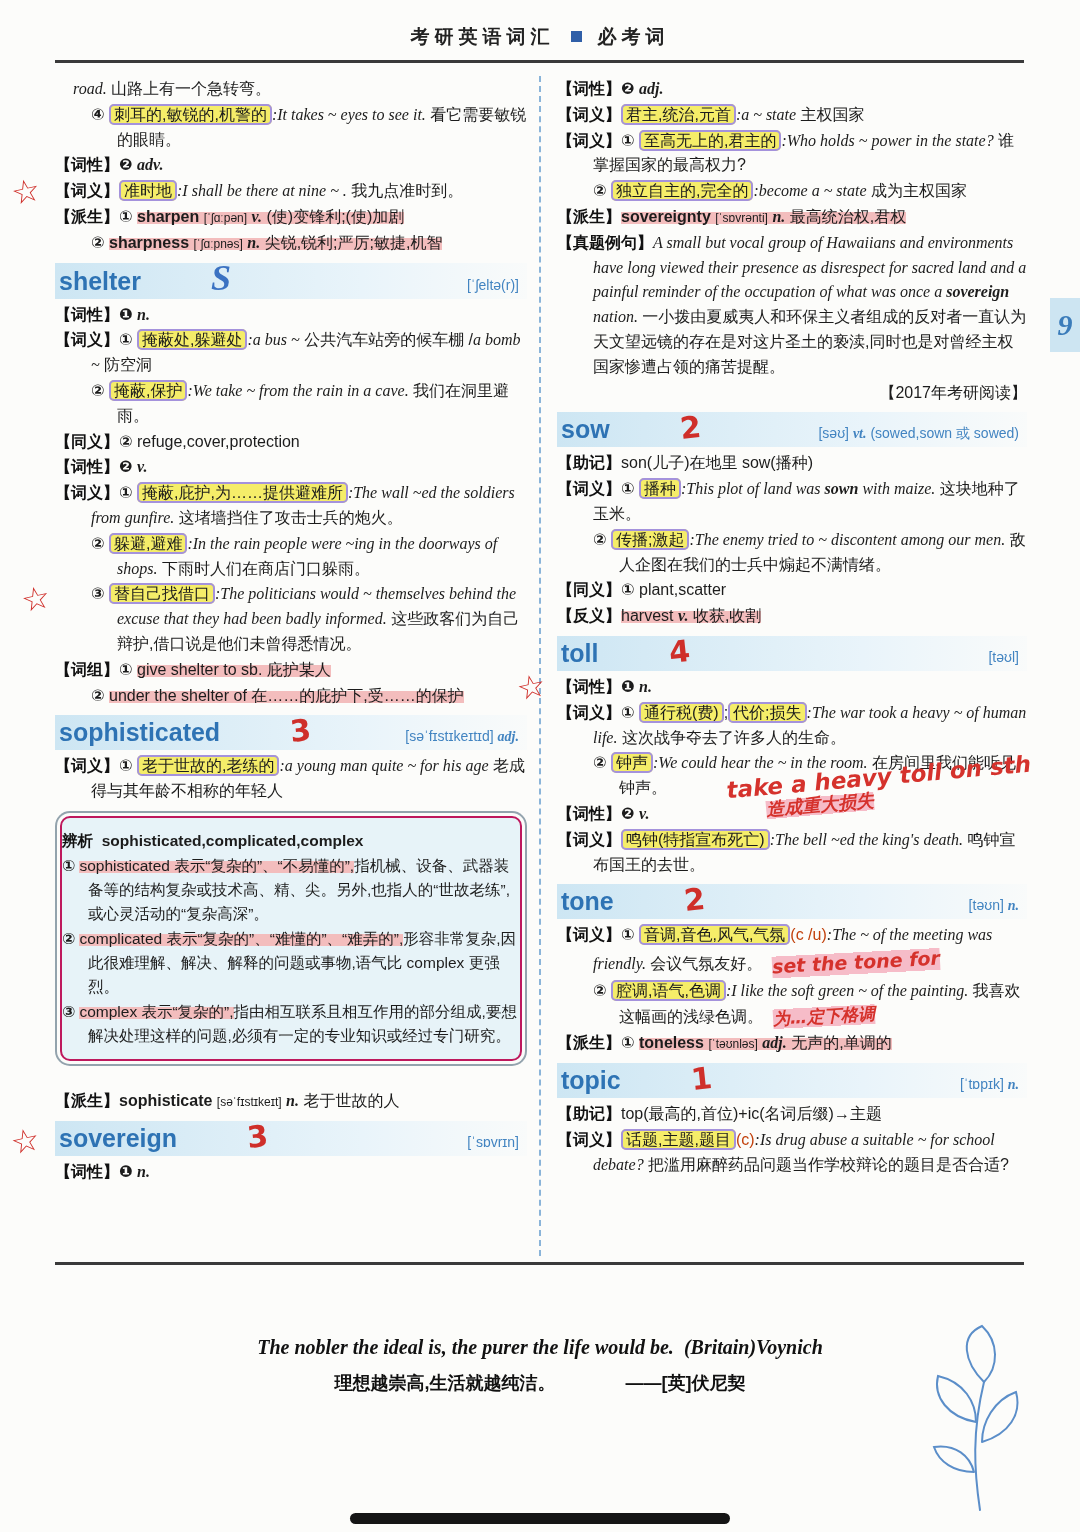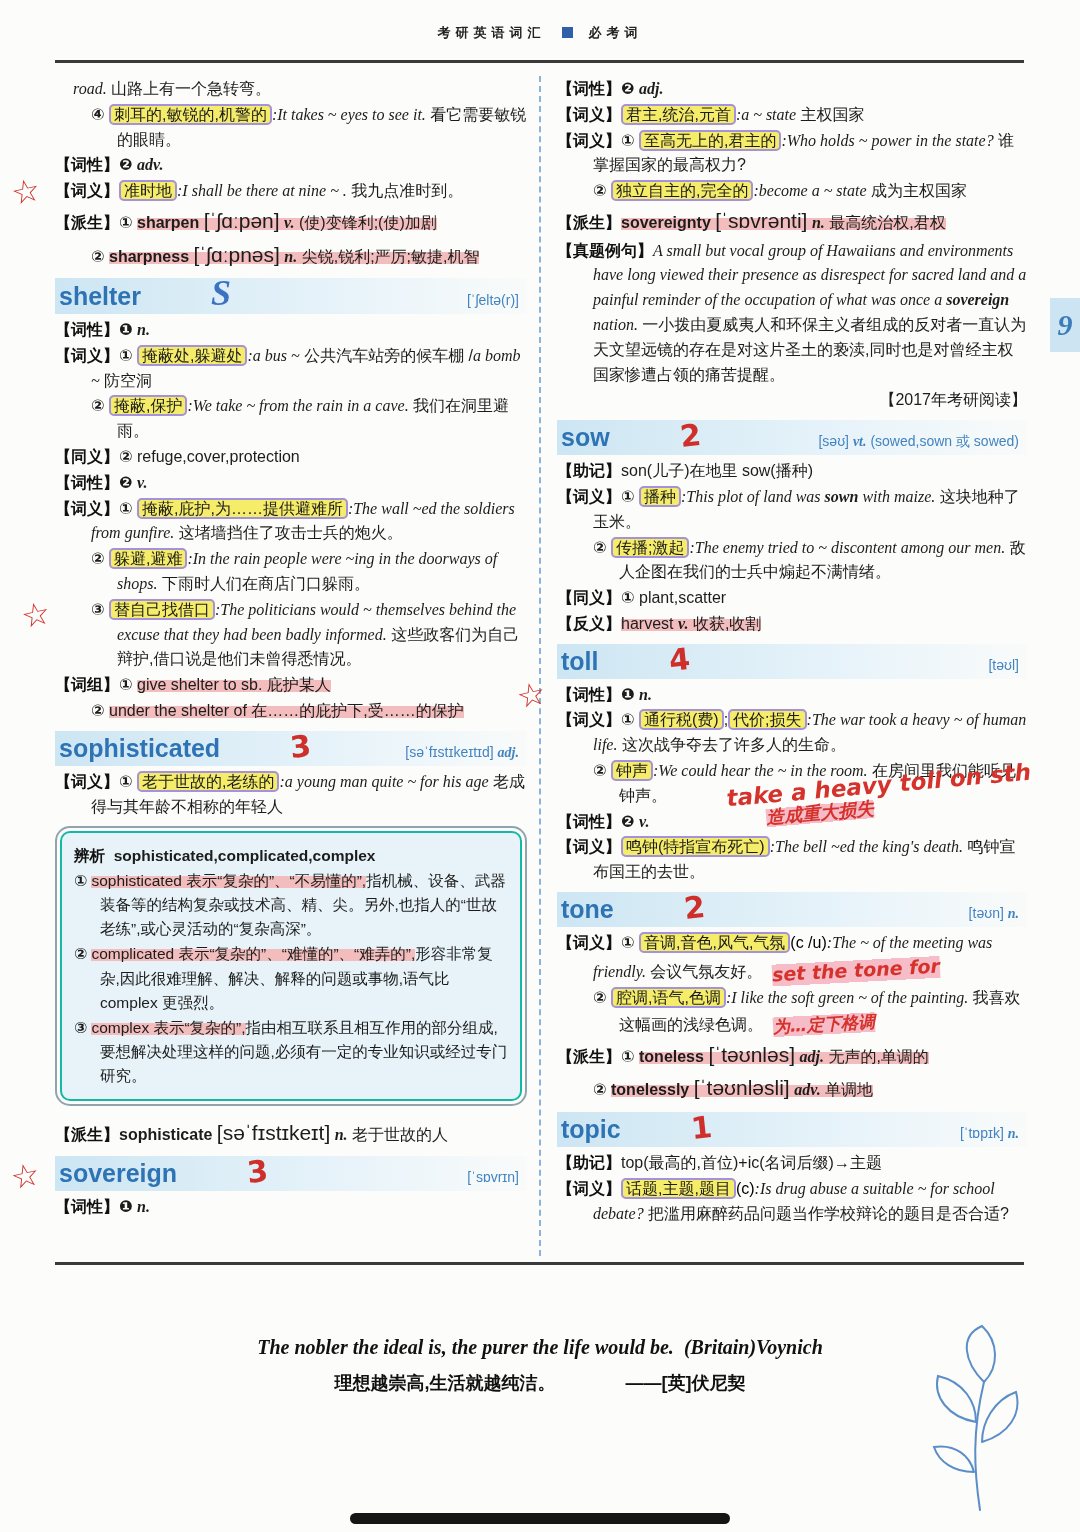--- a/index.html
+++ b/index.html
@@ -1,51 +1,51 @@
 <!DOCTYPE html>
 <html><head>
 <meta charset="utf-8">
 <style>
 *{margin:0;padding:0;box-sizing:border-box}
 body{width:1080px;background:#d8d8d4;font-family:"Liberation Sans","DejaVu Sans",sans-serif}
 .page{position:relative;width:1080px;height:1532px;background:#fcfcfa;overflow:hidden}
-.hdr{position:absolute;top:24px;width:100%;text-align:center;font-size:13px;font-weight:bold;letter-spacing:5px;color:#222}
+.hdr{position:absolute;top:24px;width:100%;text-align:center;font-size:19px;font-weight:bold;letter-spacing:5px;color:#222}
 .hdr .sq{display:inline-block;width:11px;height:11px;background:#2f5fa8;margin:0 16px 3px;vertical-align:middle}
 .rule{position:absolute;left:55px;right:56px;border-top:3px solid #3a3a3a}
 .rule.top{top:60px}
 .rule.bot{top:1262px}
 .ptab{position:absolute;right:0;top:298px;width:30px;height:54px;background:#cde5f2;color:#3b7cba;display:flex;align-items:center;justify-content:center;font-family:"Liberation Serif",serif;font-style:italic;font-weight:bold;font-size:30px}
 .content{position:absolute;top:76px;left:55px;width:972px;display:flex;align-items:flex-start}
 .colL{flex:0 0 484px;padding-right:12px}
 .colR{flex:1;padding-left:16px;border-left:2px dashed #8ab4d9;min-height:1180px}
 .line{font-size:16px;line-height:1.55;color:#1c1c1c;margin:1px 0}
 .hang{padding-left:36px;text-indent:-36px}
 .sub{margin-left:36px;padding-left:26px;text-indent:-26px}
 .ind{padding-left:18px}
 .tag{font-weight:bold;color:#111}
 .cnum{font-weight:bold}
 .en{font-family:"Liberation Serif",serif;font-style:italic}
 .rom{font-family:Liberation Sans, sans-serif}
 .pos{font-family:"Liberation Serif",serif;font-style:italic;font-weight:bold}
-.pr{font-size:21px}
+.pr{font-size:12px}
 .def{background:#f5ed69;border:2px solid #a492dc;border-radius:5px;padding:0 3px;box-decoration-break:clone;-webkit-box-decoration-break:clone}
 .hl-pink{background:linear-gradient(transparent 25%,#f3bdbd 25%,#f3bdbd 95%,transparent 95%);box-decoration-break:clone;-webkit-box-decoration-break:clone}
 .hwrow{position:relative;display:flex;align-items:baseline;margin:7px 0 4px;padding:3px 8px 3px 4px;background:linear-gradient(90deg,#cde6f3,#e9f4fa 65%,rgba(233,244,250,.15))}
 .hw{color:#2e73b4;font-weight:bold;font-size:25px}
 .pron{margin-left:auto;color:#4284c1;font-size:14px;white-space:nowrap}
 .pron .pos{color:#4284c1}
-.bluec{color:#000000}
+.bluec{color:#c2410c}
 .hand-num{color:#cf2f2a;font-weight:bold;font-size:30px;font-family:"DejaVu Sans",sans-serif;transform:rotate(-6deg);display:inline-block;margin-left:70px;line-height:.7}
 .hand-blue{color:#3b72c2;font-family:"Liberation Serif",serif;font-style:italic;font-weight:bold;font-size:36px;margin-left:70px;line-height:.7}
 .star{position:absolute;color:#cf2f2a;font-size:32px;line-height:1;transform:rotate(-12deg)}
 .rel{position:relative}
 .hand-red{color:#d5322c;font-family:"DejaVu Sans",sans-serif;font-style:italic;font-weight:bold}
 .hand-hl{background:linear-gradient(transparent 15%,#f6bcc8 15%,#f6bcc8 90%,transparent 90%)}
 .note-inline{display:inline-block;font-size:19px;transform:rotate(-3deg);margin-left:10px;text-indent:0}
-.abox{border:2px solid #14b8a6;box-shadow:0 0 0 3px #fcfcfa,0 0 0 5px #93a3ad;border-radius:10px;background:#e7f3f8;margin:12px 5px 16px;padding:10px 12px}
+.abox{border:2px solid #be185d;box-shadow:0 0 0 3px #fcfcfa,0 0 0 5px #93a3ad;border-radius:10px;background:#e7f3f8;margin:12px 5px 28px;padding:10px 0}
 .abox .line{font-size:15.5px}
 .exam-src{text-align:right}
 .hand-note{position:absolute;text-align:left}
 .quote{position:absolute;top:1336px;left:0;width:100%;text-align:center}
 .q-en{font-family:"Liberation Serif",serif;font-style:italic;font-weight:bold;font-size:20px;color:#111}
 .q-cn{margin-top:12px;font-weight:bold;font-size:18px;color:#111}
 .q-cn .src{margin-left:70px}
 .flower{position:absolute;right:28px;top:1320px}
 .bbar{position:absolute;left:50%;transform:translateX(-50%);bottom:8px;width:380px;height:11px;border-radius:6px;background:#151515}
 </style>
@@ -188,21 +188,20 @@
           <span class="hand-num">2</span>
           <span class="pron"><span>[təʊn]</span> <span class="pos">n.</span></span>
         </div>
 
       <p class="line hang"><span class="tag">【词义】</span><span class="cnum">①</span> <span class="def">音调,音色,风气,气氛</span><span class="bluec rom">(c /u)</span><span class="en">:The ~ of the meeting was friendly.</span> <span>会议气氛友好。</span><span class="hand-red hand-hl note-inline">set the tone for</span></p>
 
       <p class="line sub"><span class="cnum">②</span> <span class="def">腔调,语气,色调</span><span class="en">:I like the soft green ~ of the painting.</span> <span>我喜欢这幅画的浅绿色调。</span><span class="hand-red hand-hl note-inline" style="font-size:17px">为…定下格调</span></p>
 
       <p class="line hang"><span class="tag">【派生】</span><span class="cnum">①</span> <span class="hl-pink"><b>toneless</b> <span class="pr">[ˈtəʊnləs]</span> <span class="pos">adj.</span> <span>无声的,单调的</span></span></p>
 
-      <p class="line sub"><span class="cnum">②</span> <span class="hl-pink"><b>tonelessly</b> <span class="pr">[ˈtəʊnləsli]</span> <span class="pos">adv.</span> <span>单调地</span></span></p>
 
       <div class="hwrow">
           <span class="hw">topic</span>
           <span class="hand-num">1</span>
           <span class="pron"><span>[ˈtɒpɪk]</span> <span class="pos">n.</span></span>
         </div>
 
       <p class="line hang"><span class="tag">【助记】</span><span>top(最高的,首位)+ic(名词后缀)→主题</span></p>
 
       <p class="line hang"><span class="tag">【词义】</span><span class="def">话题,主题,题目</span><span class="bluec rom">(c)</span><span class="en">:Is drug abuse a suitable ~ for school debate?</span> <span>把滥用麻醉药品问题当作学校辩论的题目是否合适?</span></p>

